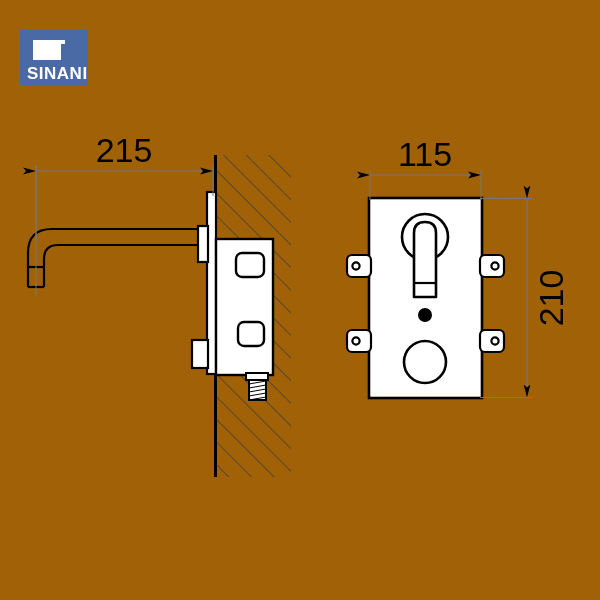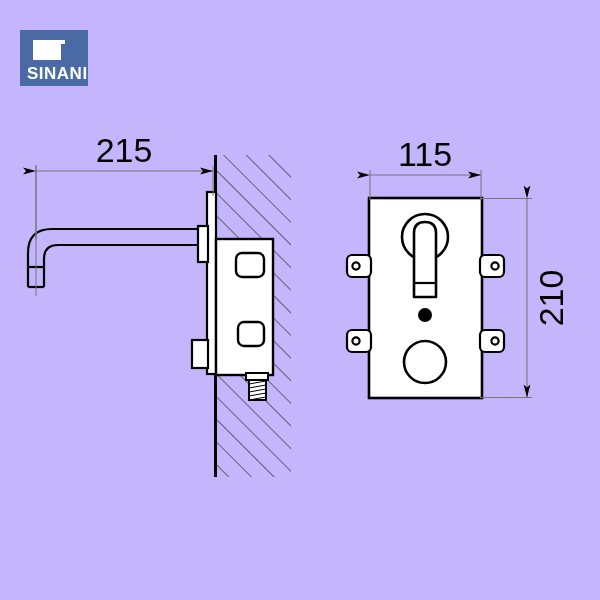--- a/index.html
+++ b/index.html
@@ -11,21 +11,21 @@
   body {
     width: 600px;
     height: 600px;
     font-family: "Liberation Sans", sans-serif;
     overflow: hidden;
   }
   #page {
     position: relative;
     width: 600px;
     height: 600px;
-    background: #c4b5fd;
+    background: #a16207;
   }
   #drawing-svg {
     position: absolute;
     left: 0;
     top: 0;
     width: 600px;
     height: 600px;
     display: block;
   }
   .dim-text {

